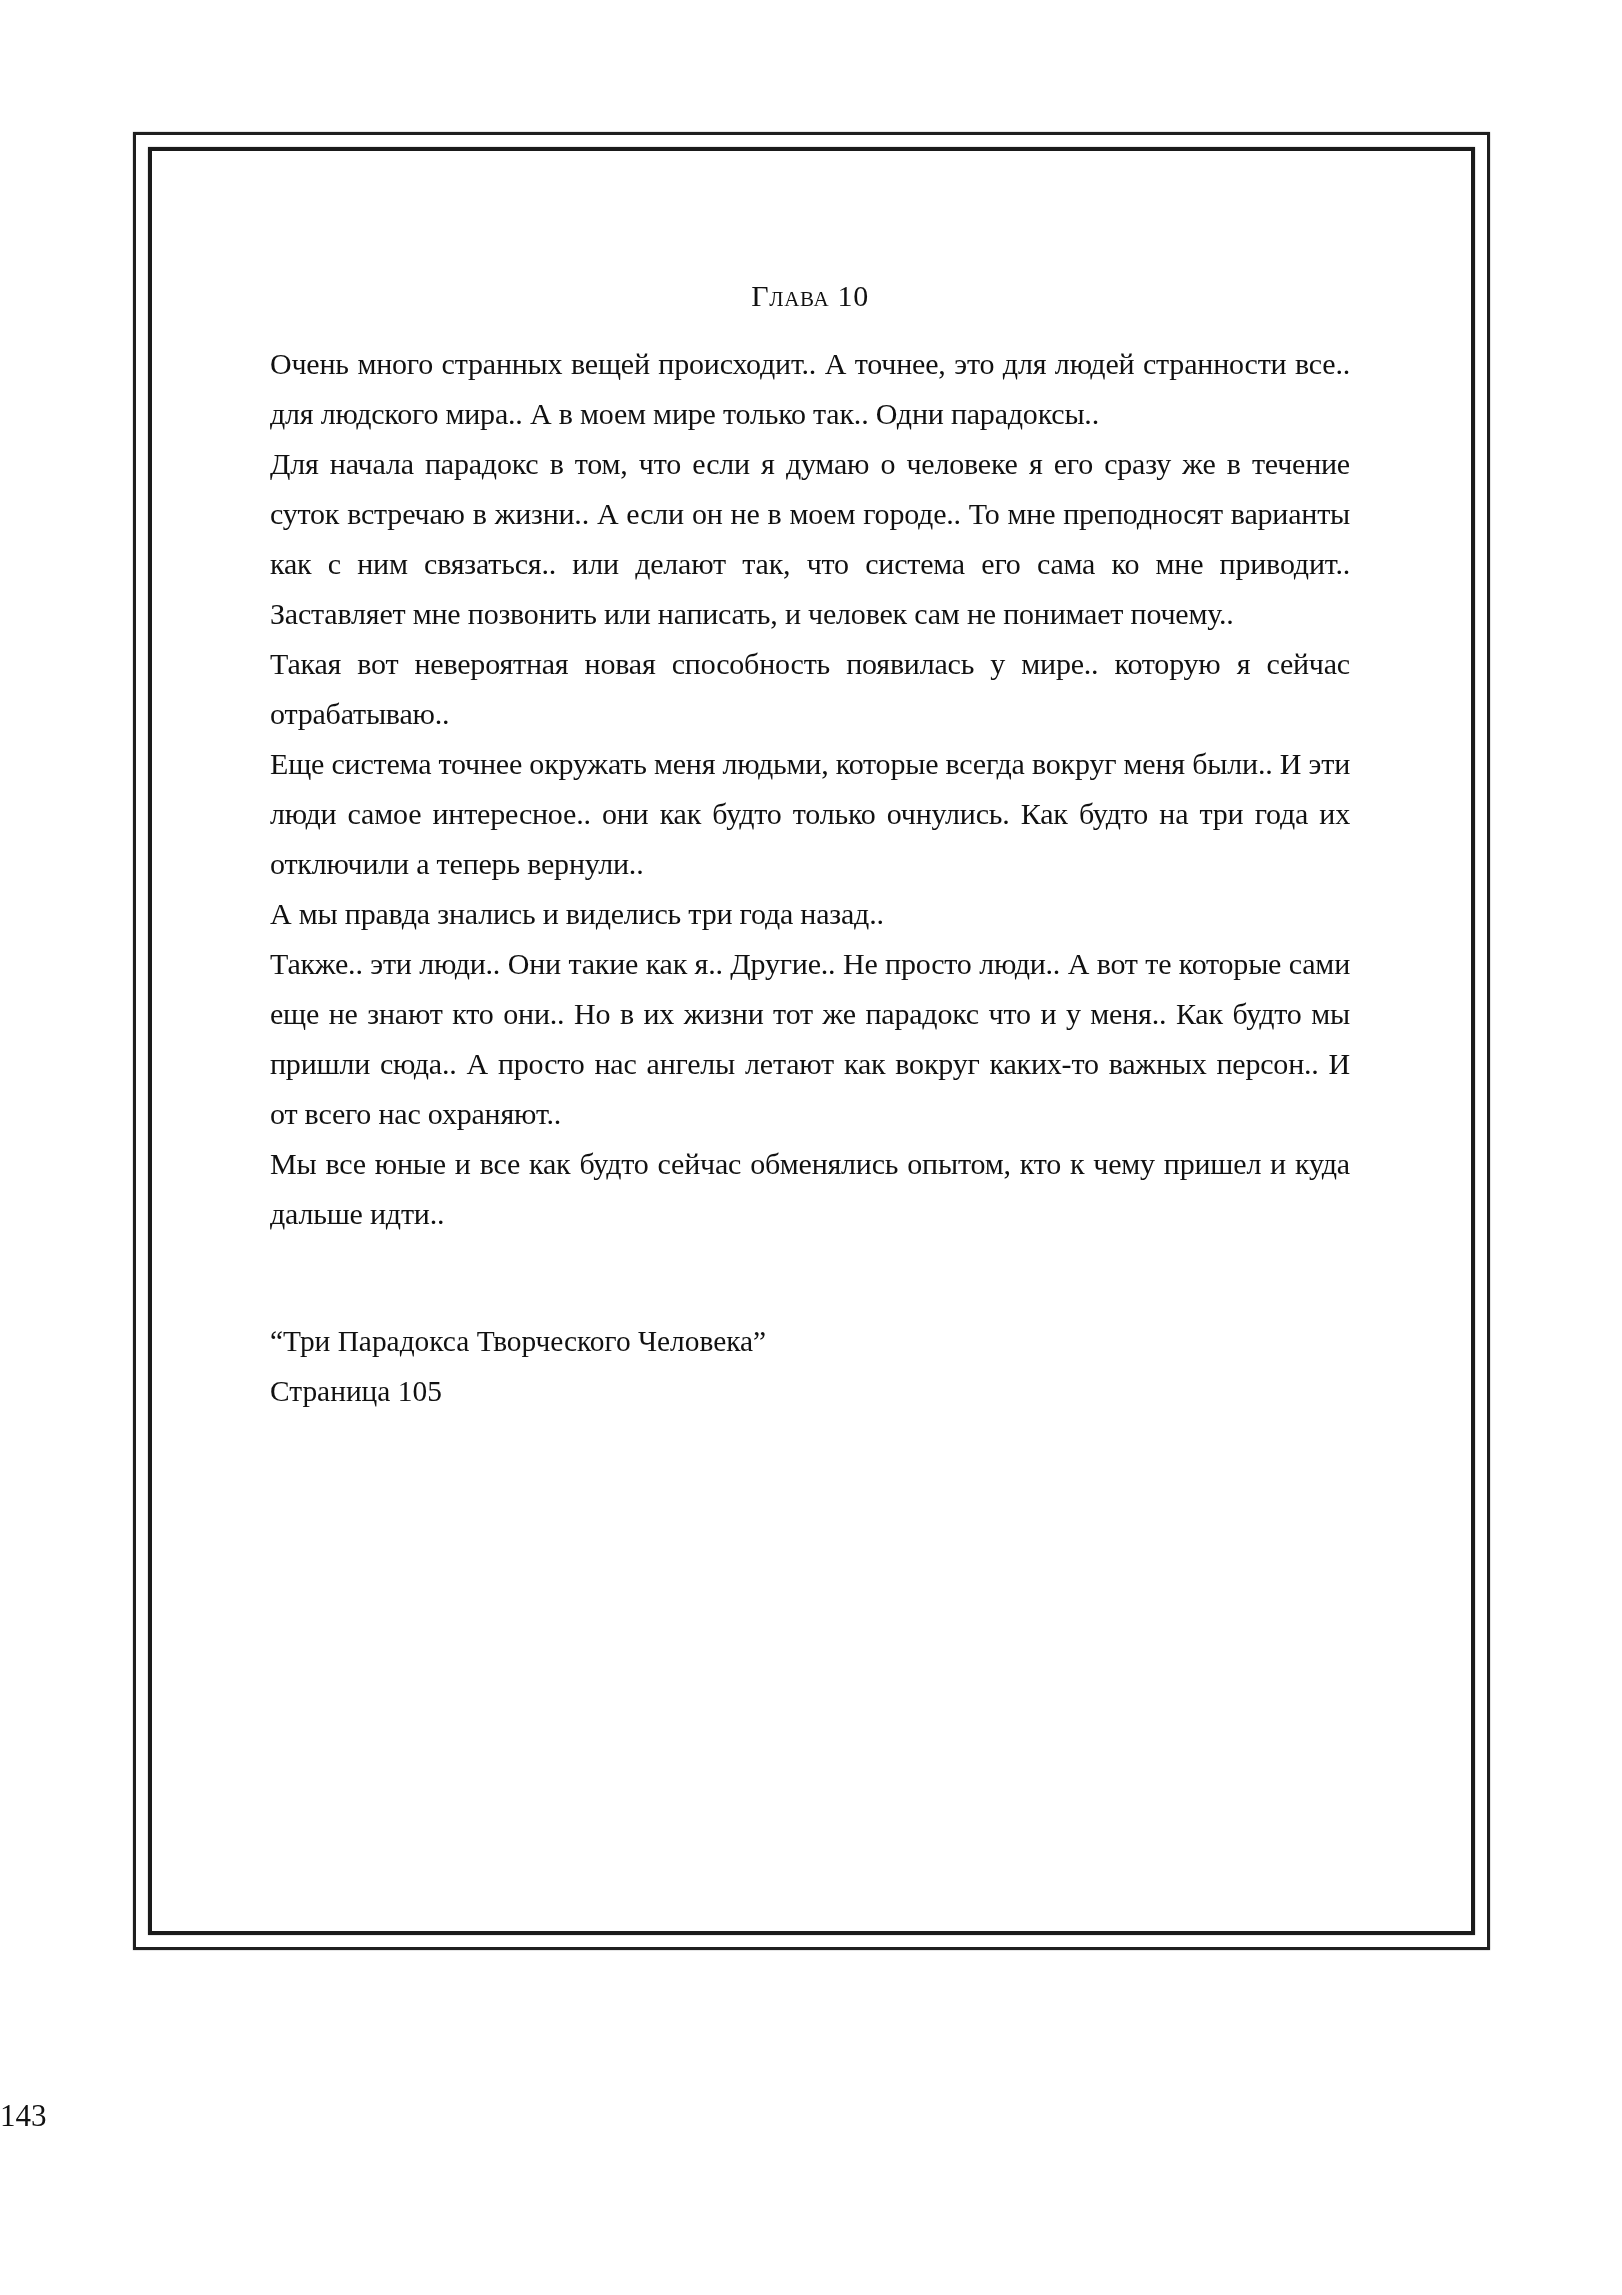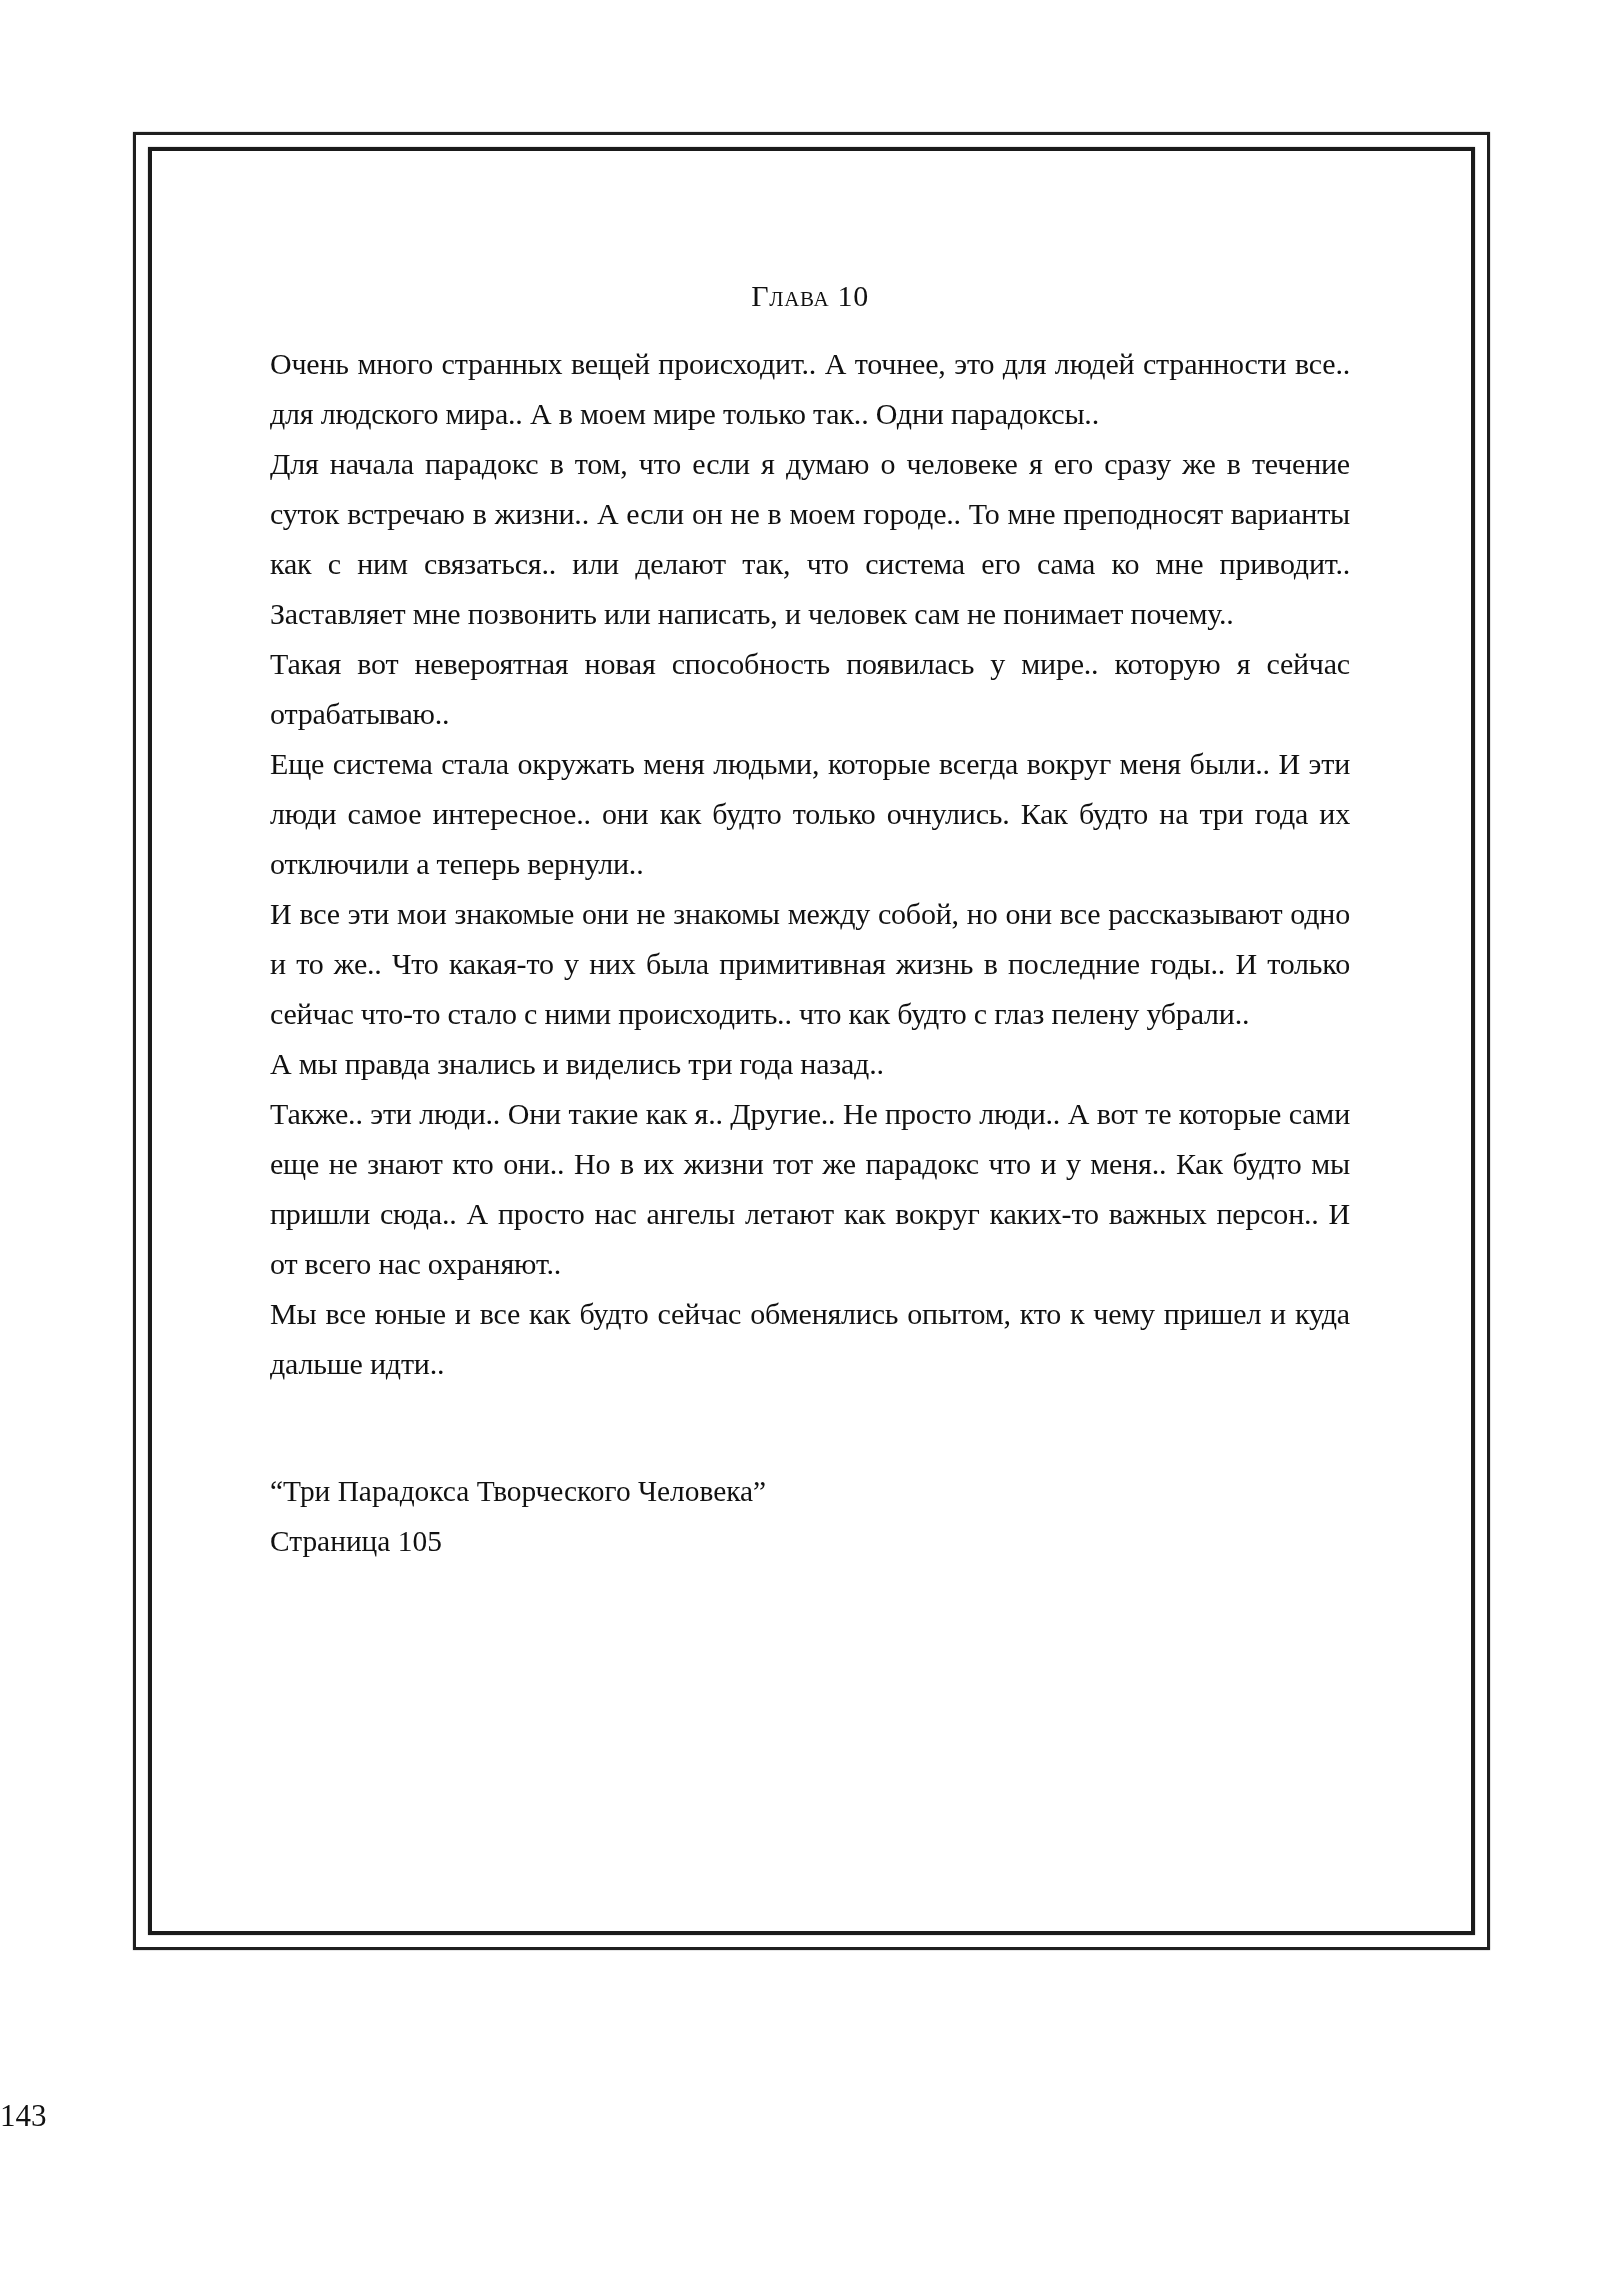--- a/index.html
+++ b/index.html
@@ -88,22 +88,21 @@
     <div class="frame-inner"></div>
   </div>
 
   <div class="content">
     <h1 class="chapter-heading">Глава 10</h1>
 
     <div class="body-text">
       <p>Очень много странных вещей происходит.. А точнее, это для людей странности все.. для людского мира.. А в моем мире только так.. Одни парадоксы..</p>
       <p>Для начала парадокс в том, что если я думаю о человеке я его сразу же в течение суток встречаю в жизни.. А если он не в моем городе.. То мне преподносят варианты как с ним связаться.. или делают так, что система его сама ко мне приводит.. Заставляет мне позвонить или написать, и человек сам не понимает почему..</p>
       <p>Такая вот невероятная новая способность появилась у мире.. которую я сейчас отрабатываю..</p>
-      <p>Еще система стала окружать меня людьми, которые всегда вокруг меня были.. И эти люди самое интересное.. они как будто только очнулись. Как будто на три года их отключили а теперь вернули..</p>
-      <p>И все эти мои знакомые они не знакомы между собой, но они все рассказывают одно и то же.. Что какая-то у них была примитивная жизнь в последние годы.. И только сейчас что-то стало с ними происходить.. что как будто с глаз пелену убрали..</p>
+      <p>Еще система точнее окружать меня людьми, которые всегда вокруг меня были.. И эти люди самое интересное.. они как будто только очнулись. Как будто на три года их отключили а теперь вернули..</p>
       <p>А мы правда знались и виделись три года назад..</p>
       <p>Также.. эти люди.. Они такие как я.. Другие.. Не просто люди.. А вот те которые сами еще не знают кто они.. Но в их жизни тот же парадокс что и у меня.. Как будто мы пришли сюда.. А просто нас ангелы летают как вокруг каких-то важных персон.. И от всего нас охраняют..</p>
       <p>Мы все юные и все как будто сейчас обменялись опытом, кто к чему пришел и куда дальше идти..</p>
     </div>
 
     <div class="citation">
       <div>“Три Парадокса Творческого Человека”</div>
       <div>Страница 105</div>
     </div>
   </div>

